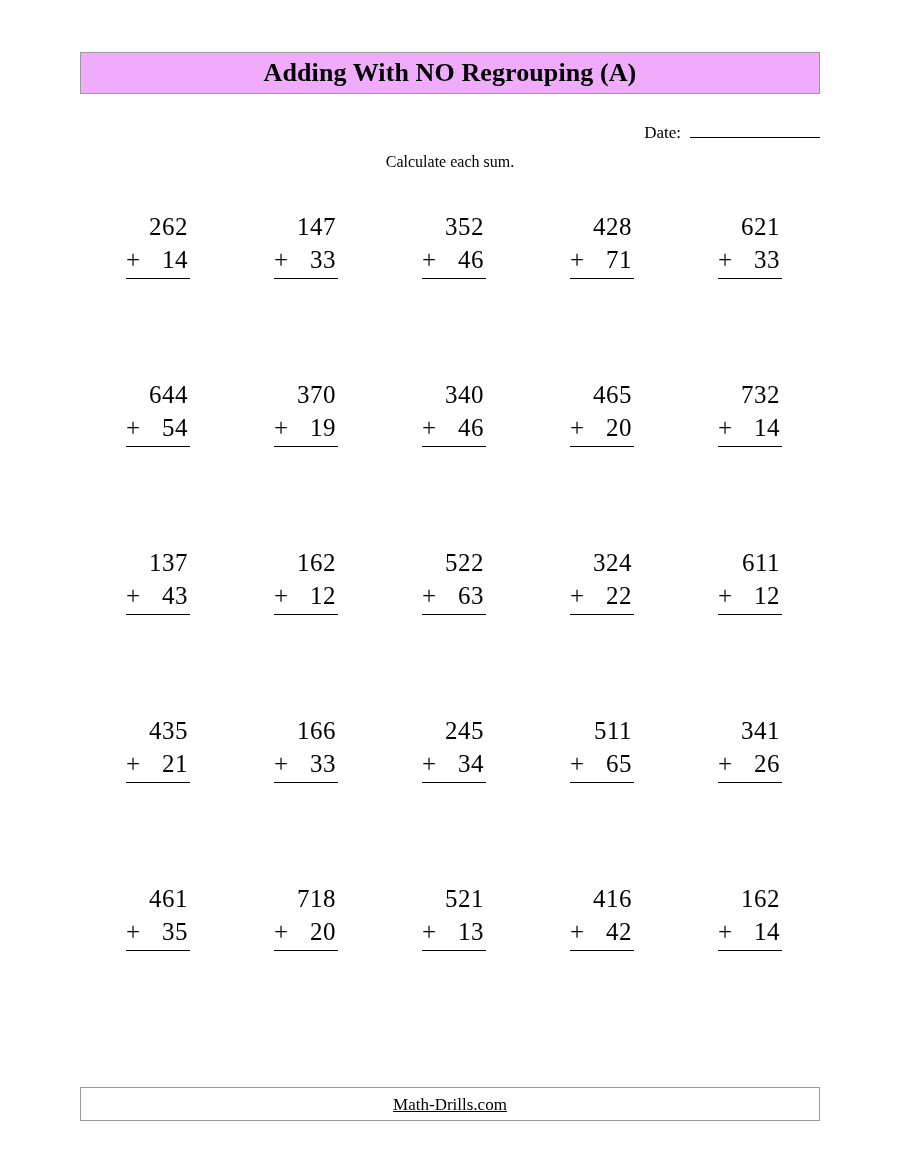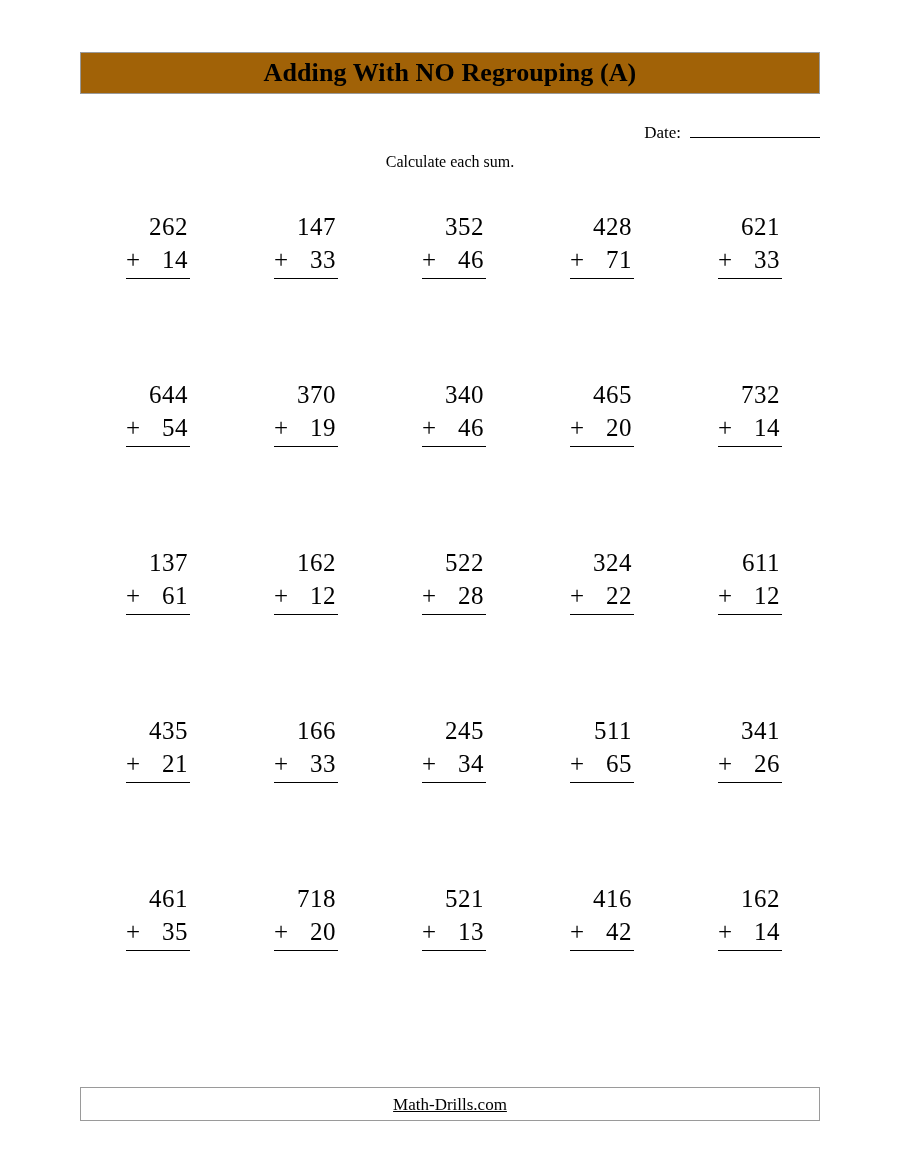--- a/index.html
+++ b/index.html
@@ -31,21 +31,21 @@
     position: absolute;
     left: 80px;
     top: 52px;
     width: 740px;
     height: 42px;
     border: 1px solid #9a9a9a;
     box-sizing: border-box;
     display: flex;
     align-items: center;
     justify-content: center;
-    background: #a16207;
+    background: #f0abfc;
   }
   .title-text {
     font-size: 26px;
     font-weight: 600;
     letter-spacing: 0.1px;
     line-height: 1;
     white-space: nowrap;
   }
 
   
@@ -268,39 +268,39 @@
         </div>
       </div>
     </div>
 
     <div class="grid-row">
       <div class="cell">
         <div class="problem">
           <span class="top-line">137</span>
           <span class="bottom-line">
             <span class="op-sign">+</span>
-            <span class="addend">61</span>
+            <span class="addend">43</span>
           </span>
         </div>
       </div>
       <div class="cell">
         <div class="problem">
           <span class="top-line">162</span>
           <span class="bottom-line">
             <span class="op-sign">+</span>
             <span class="addend">12</span>
           </span>
         </div>
       </div>
       <div class="cell">
         <div class="problem">
           <span class="top-line">522</span>
           <span class="bottom-line">
             <span class="op-sign">+</span>
-            <span class="addend">28</span>
+            <span class="addend">63</span>
           </span>
         </div>
       </div>
       <div class="cell">
         <div class="problem">
           <span class="top-line">324</span>
           <span class="bottom-line">
             <span class="op-sign">+</span>
             <span class="addend">22</span>
           </span>

